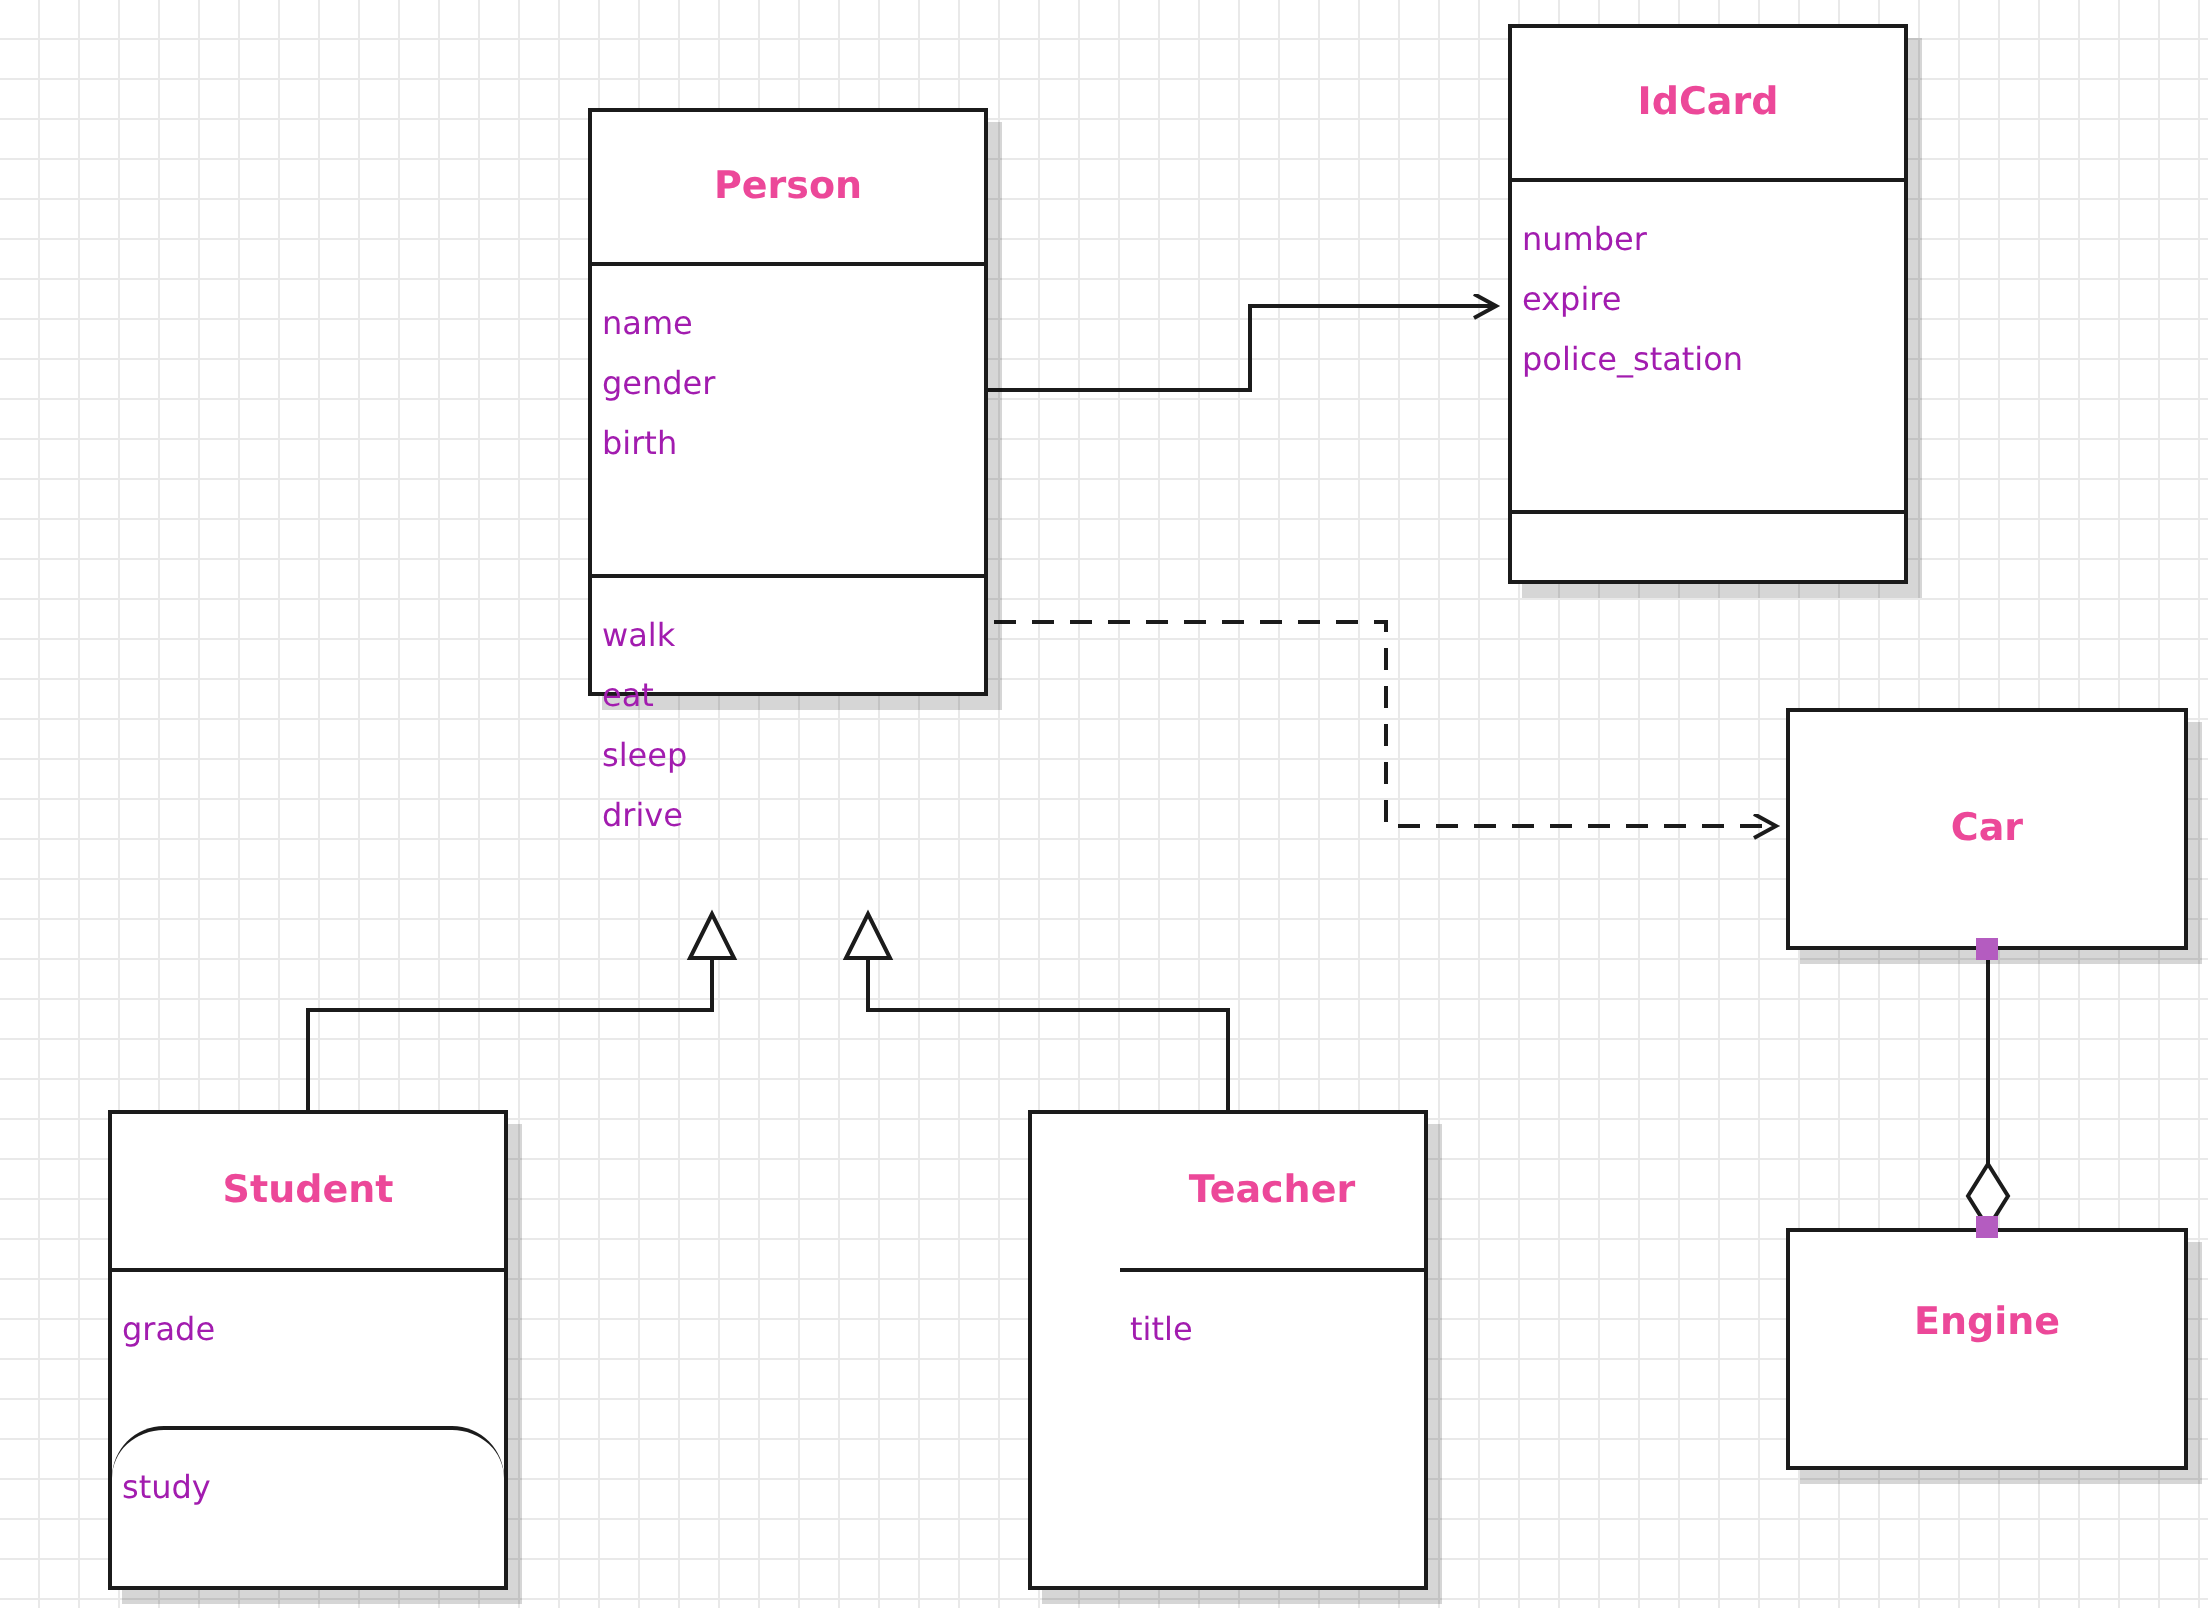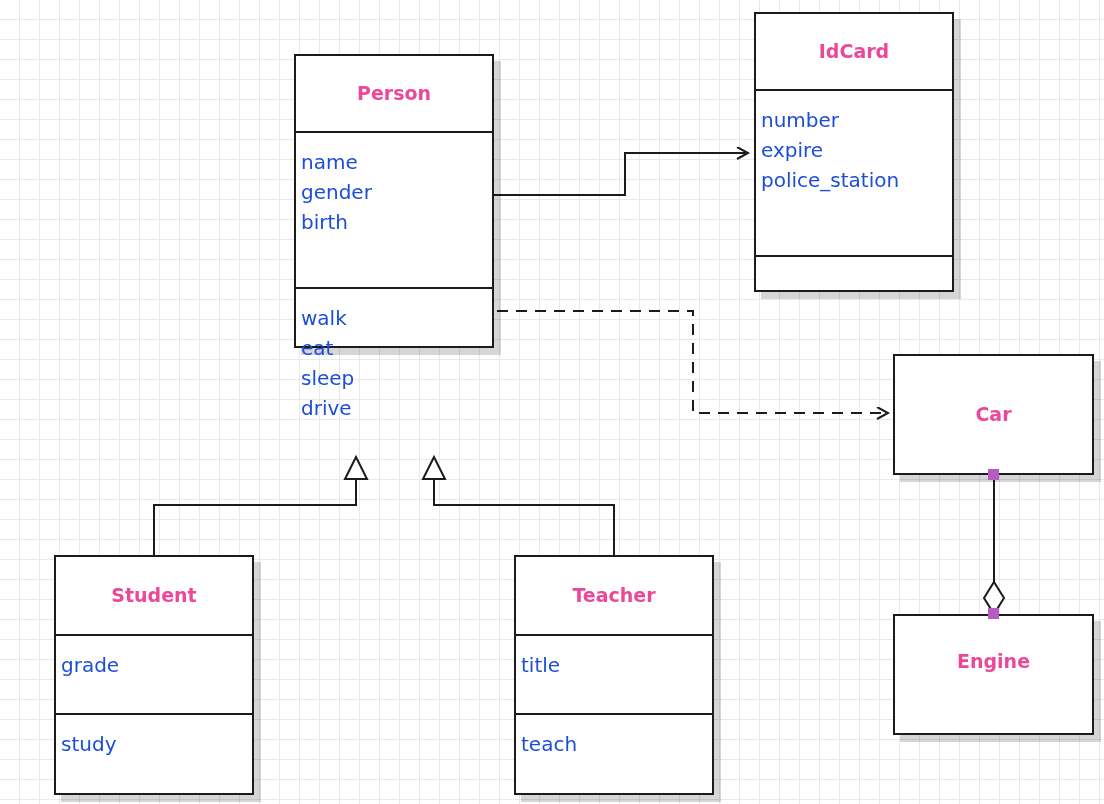--- a/index.html
+++ b/index.html
@@ -53,22 +53,22 @@
   .compartment {
     box-sizing: border-box;
     border-top: 2px solid #1b1b1b;
     padding: 14px 0 0 5px;
     width: 100%;
   }
   .compartment.empty {
     padding: 0;
   }
   .member {
-    font-size: 20px;
-    color: #1d4ed8;
+    font-size: 16px;
+    color: #a21caf;
     line-height: 30px;
     white-space: nowrap;
   }
   .handle {
     position: absolute;
     width: 11px;
     height: 11px;
     background: #b45cc0;
     z-index: 5;
   }
@@ -140,31 +140,28 @@
 
   <div class="cls" style="left:893px; top:614px; width:201px; height:121px;">
     <div class="cls-title" style="height:90px;">Engine</div>
   </div>
 
   <div class="cls" style="left:54px; top:555px; width:200px; height:240px;">
     <div class="cls-title" style="height:77px;">Student</div>
     <div class="compartment" style="height:79px;">
       <div class="member">grade</div>
     </div>
-    <div class="compartment" style="height:80px;">
+    <div class="compartment" style="height:80px;border-radius:26px;">
       <div class="member">study</div>
     </div>
   </div>
 
-  <div class="cls" style="left:514px; top:555px; width:200px; height:240px;">
+  <div class="cls" style="left:514px; top:555px; width:200px; height:240px;padding-left:44px;">
     <div class="cls-title" style="height:77px;">Teacher</div>
     <div class="compartment" style="height:79px;">
       <div class="member">title</div>
-    </div>
-    <div class="compartment" style="height:80px;">
-      <div class="member">teach</div>
     </div>
   </div>
 
   <div class="handle" style="left:988px; top:469px;"></div>
   <div class="handle" style="left:988px; top:608px;"></div>
 
 </div>
 
 </body></html>

